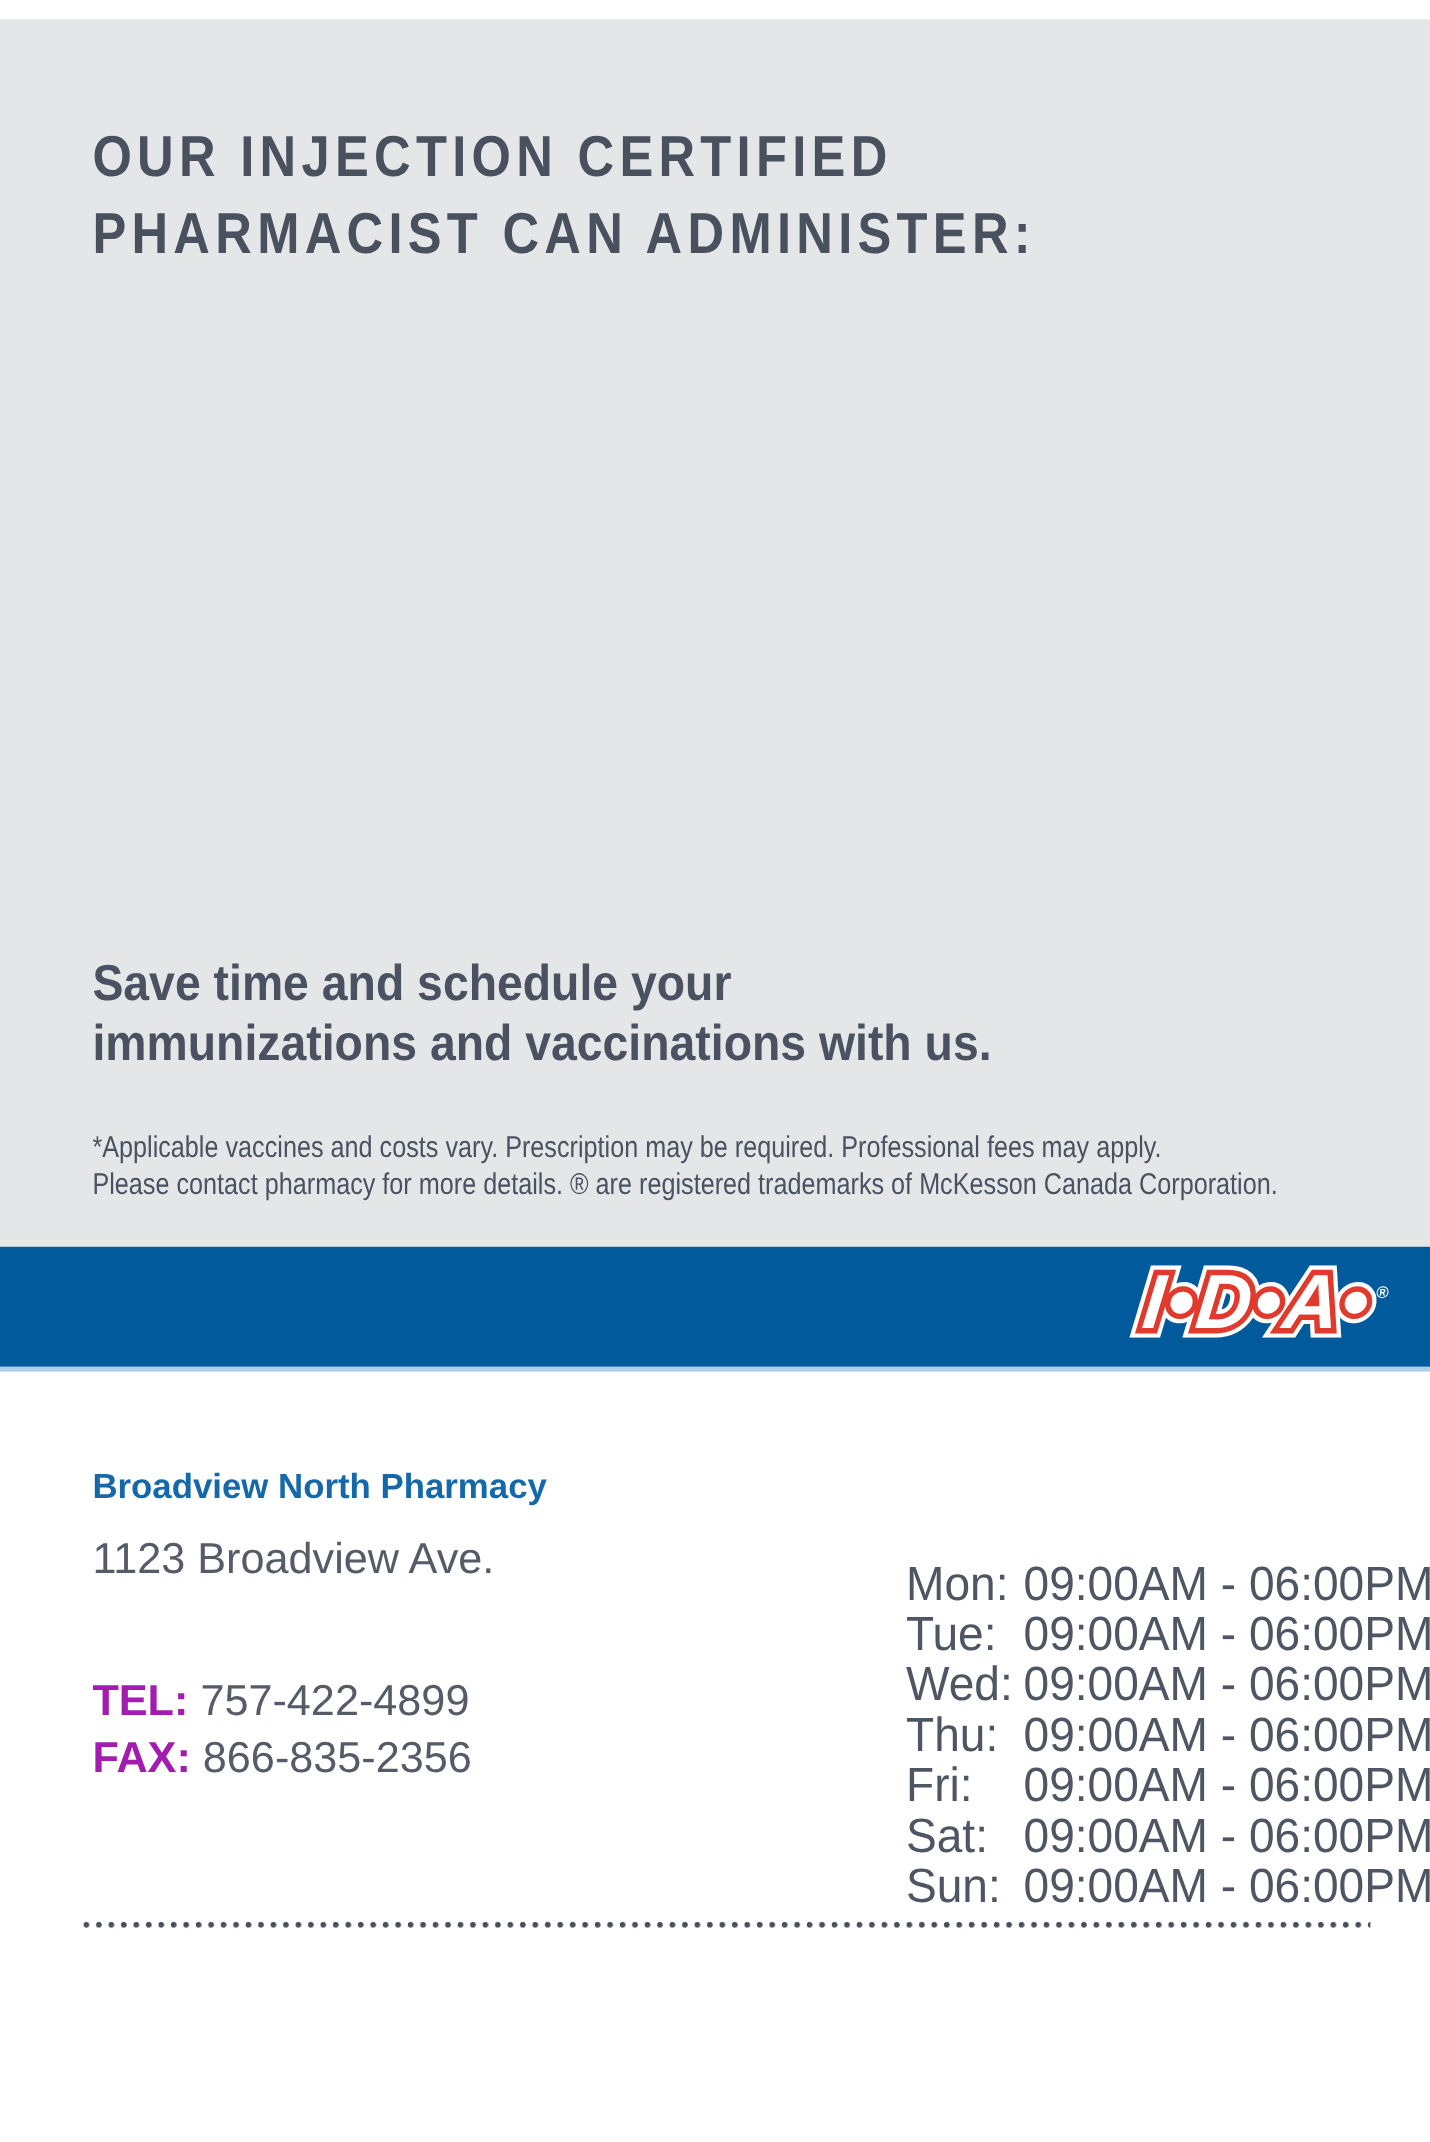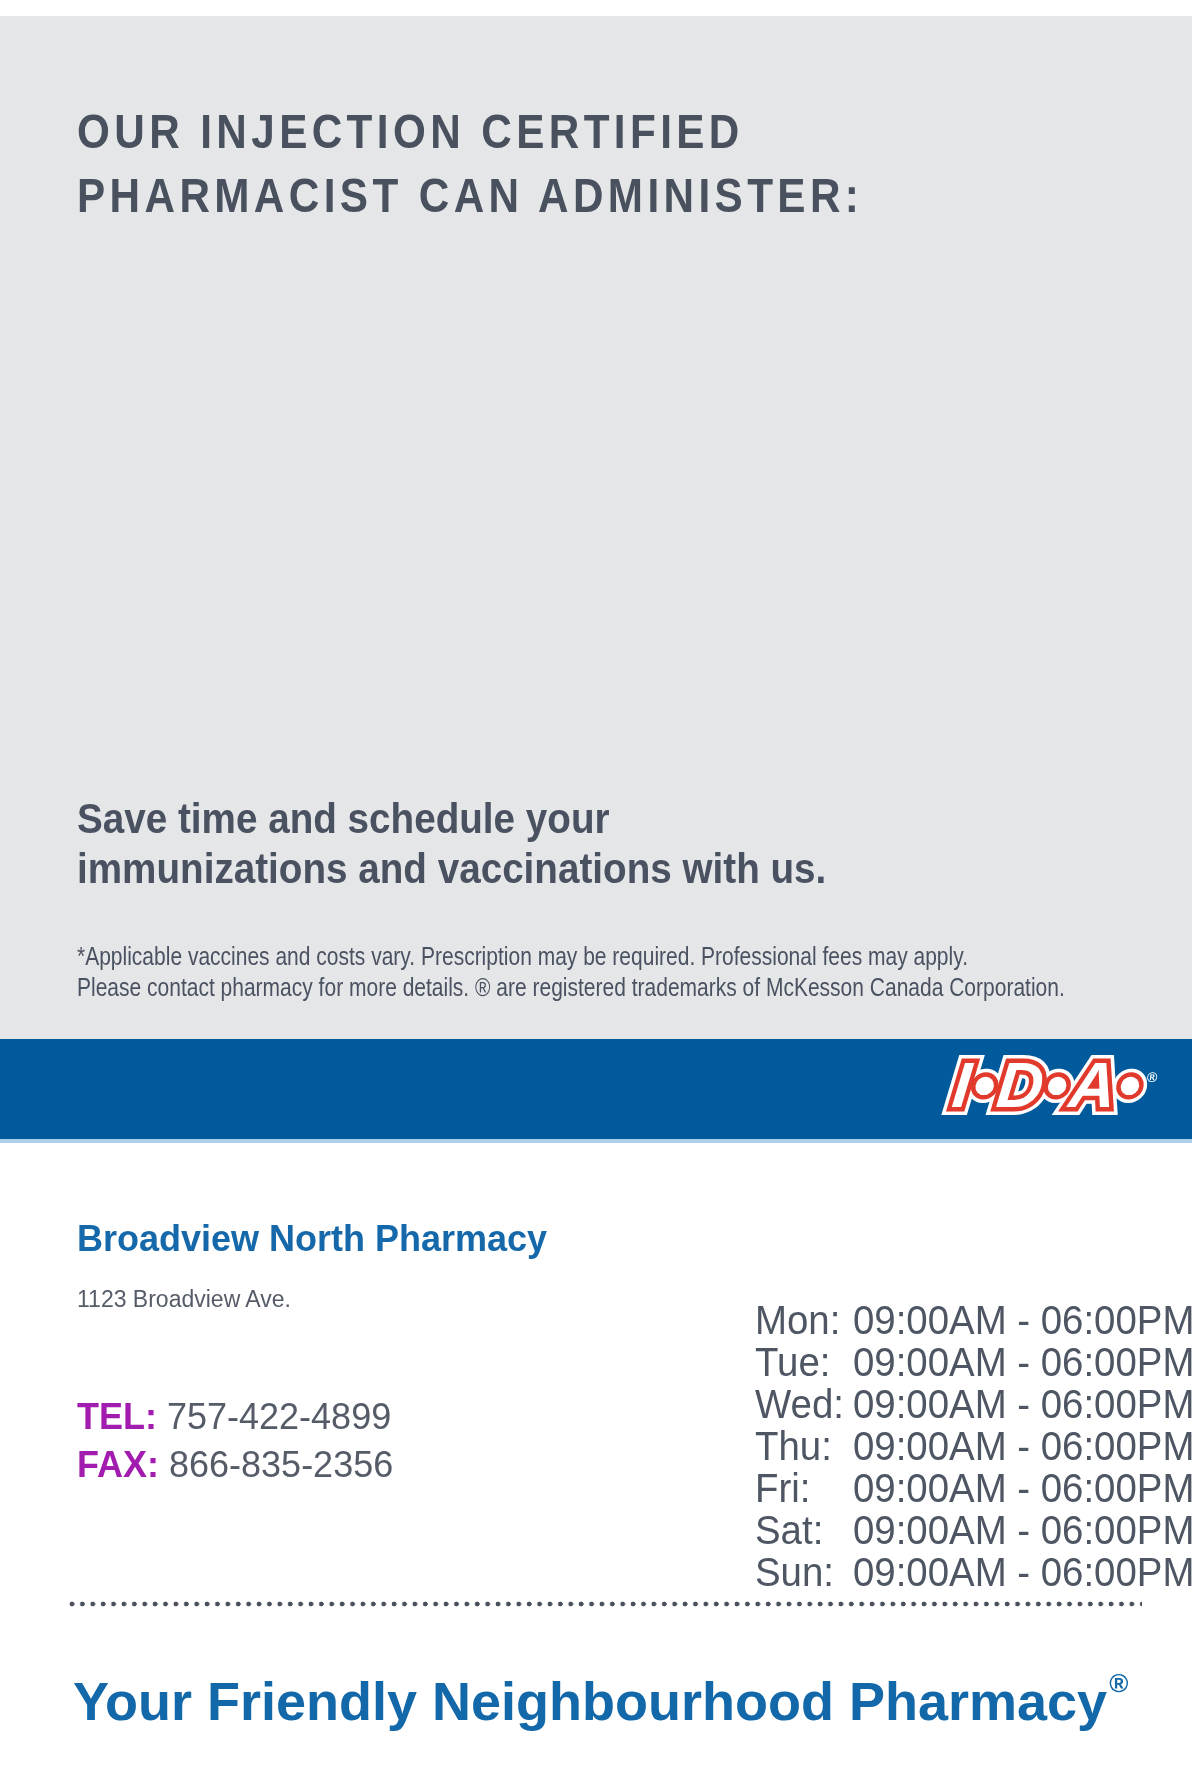--- a/index.html
+++ b/index.html
@@ -43,25 +43,25 @@
   .ida-logo .stroke-white{-webkit-text-stroke:16px #ffffff;color:#ffffff;}
   .ida-logo .stroke-red{-webkit-text-stroke:9px #e13a2c;color:#e13a2c;}
   .ida-logo .fill{position:relative;color:#ffffff;}
   .ida-reg{
     position:absolute;right:-16px;top:-8px;font-size:14px;color:#ffffff;
     font-style:normal;font-weight:bold;-webkit-text-stroke:0;
   }
   
   .pharmacy-name{
     position:absolute;left:77px;top:1216px;
-    font-size:36px;line-height:46px;font-weight:bold;color:#1569aa;white-space:nowrap;
+    font-size:29px;line-height:46px;font-weight:bold;color:#1569aa;white-space:nowrap;
   }
   .pharmacy-address{
     position:absolute;left:77px;top:1274px;
-    font-size:23px;line-height:50px;color:#555c68;white-space:nowrap;
+    font-size:36px;line-height:50px;color:#555c68;white-space:nowrap;
   }
   .pharmacy-phones{
     position:absolute;left:77px;top:1393px;
     font-size:36px;line-height:48px;color:#555c68;white-space:nowrap;
   }
   .phone-label{font-weight:bold;color:#a21caf;margin-right:10px;}
   .hours-table{
     position:absolute;left:755px;top:1299px;width:400px;
     font-size:40px;line-height:42px;color:#4e5663;
     transform:scaleX(0.96);transform-origin:left top;
@@ -153,17 +153,14 @@
         <span class="hours-time">09:00AM - 06:00PM</span>
       </div>
       <div class="hours-row">
         <span class="hours-day">Sun:</span>
         <span class="hours-time">09:00AM - 06:00PM</span>
       </div>
     </div>
 
   <div class="dotted-divider"></div>
 
-  <div class="tagline">
-    <span>Your Friendly Neighbourhood Pharmacy</span><span class="tagline-reg">®</span>
-  </div>
 
 </div>
 
 </body></html>

